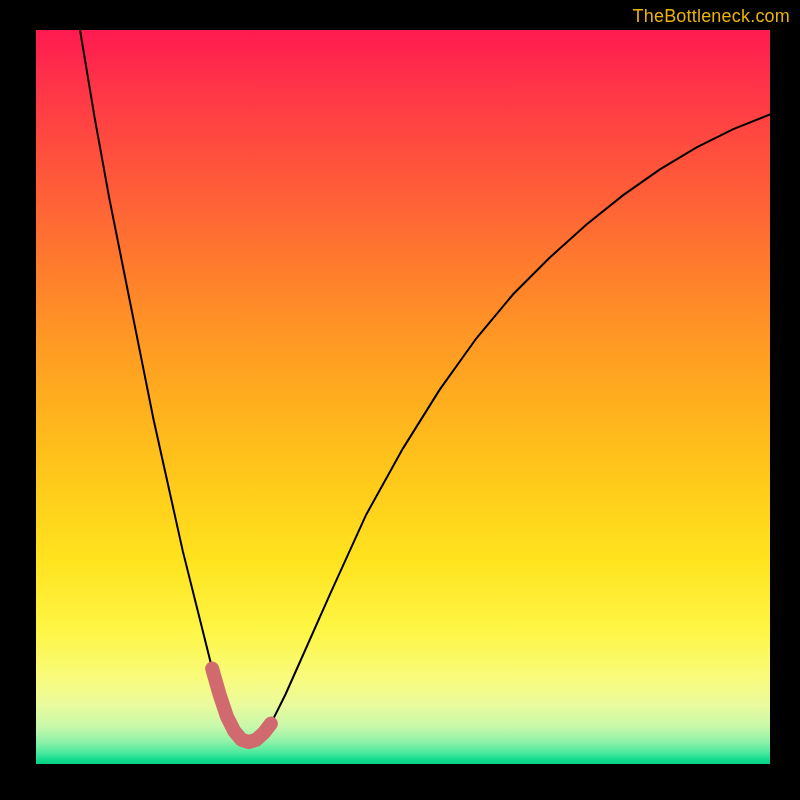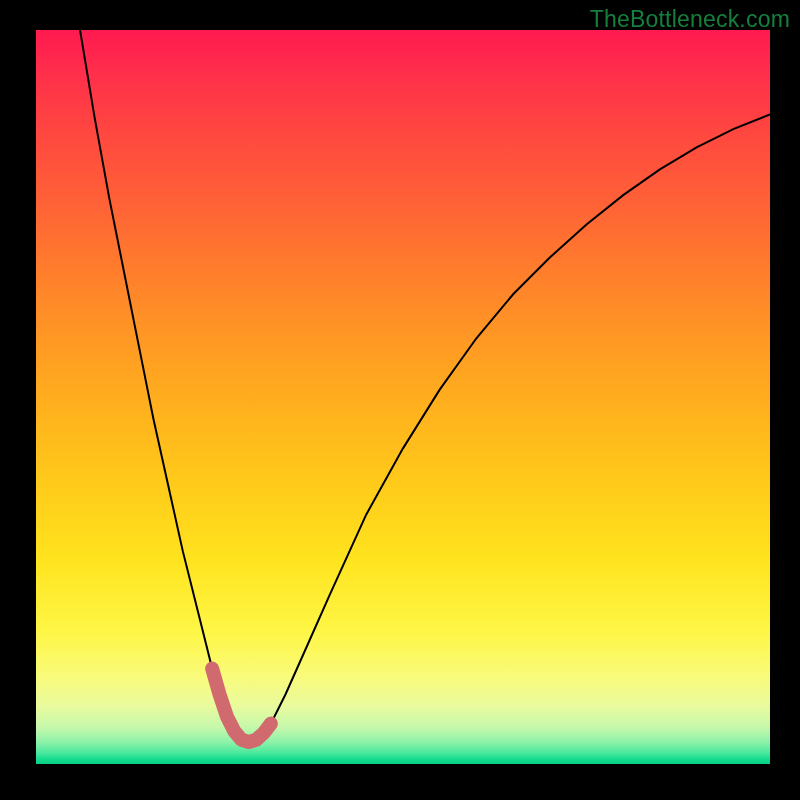--- a/index.html
+++ b/index.html
@@ -16,22 +16,22 @@
     left: 0;
     top: 0;
     width: 800px;
     height: 800px;
     background: #000;
   }
   .watermark {
     position: absolute;
     top: 6px;
     right: 10px;
-    color: #15803d;
-    font-size: 23px;
+    color: #eab308;
+    font-size: 18px;
     font-weight: 500;
     letter-spacing: 0.2px;
     z-index: 50;
   }
   .plot-area {
     position: absolute;
     left: 36px;
     top: 30px;
     width: 734px;
     height: 734px;

